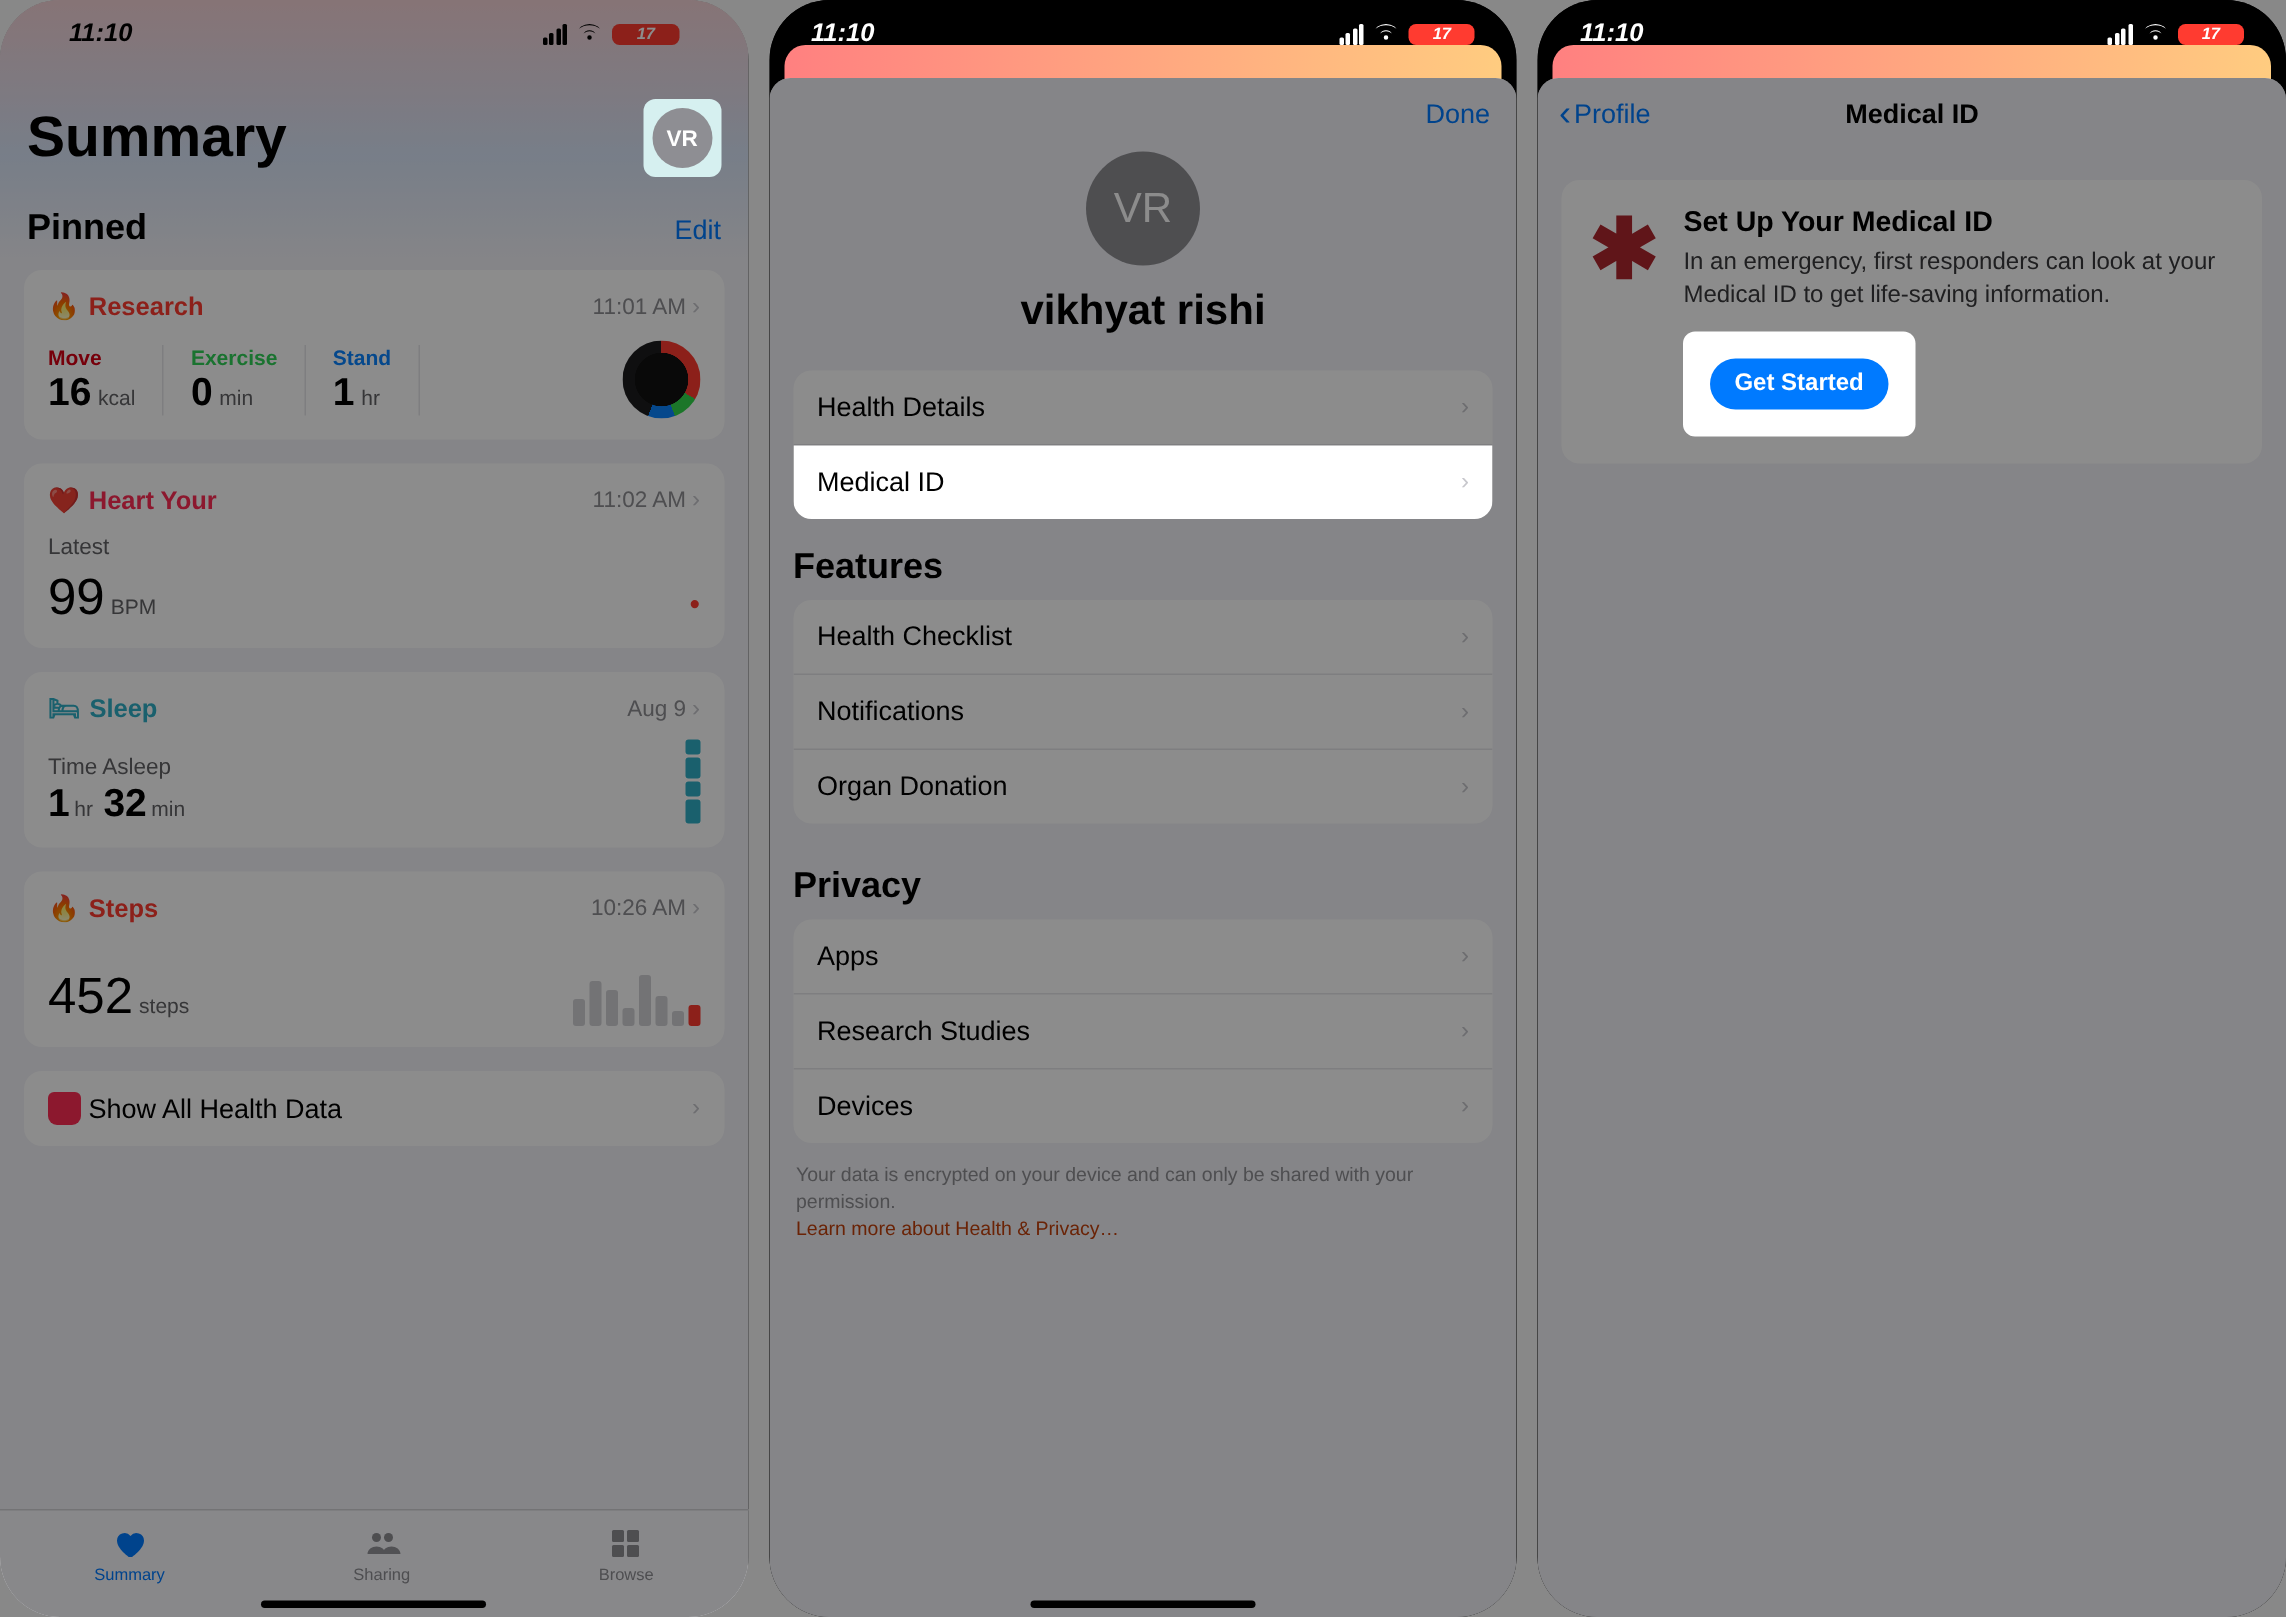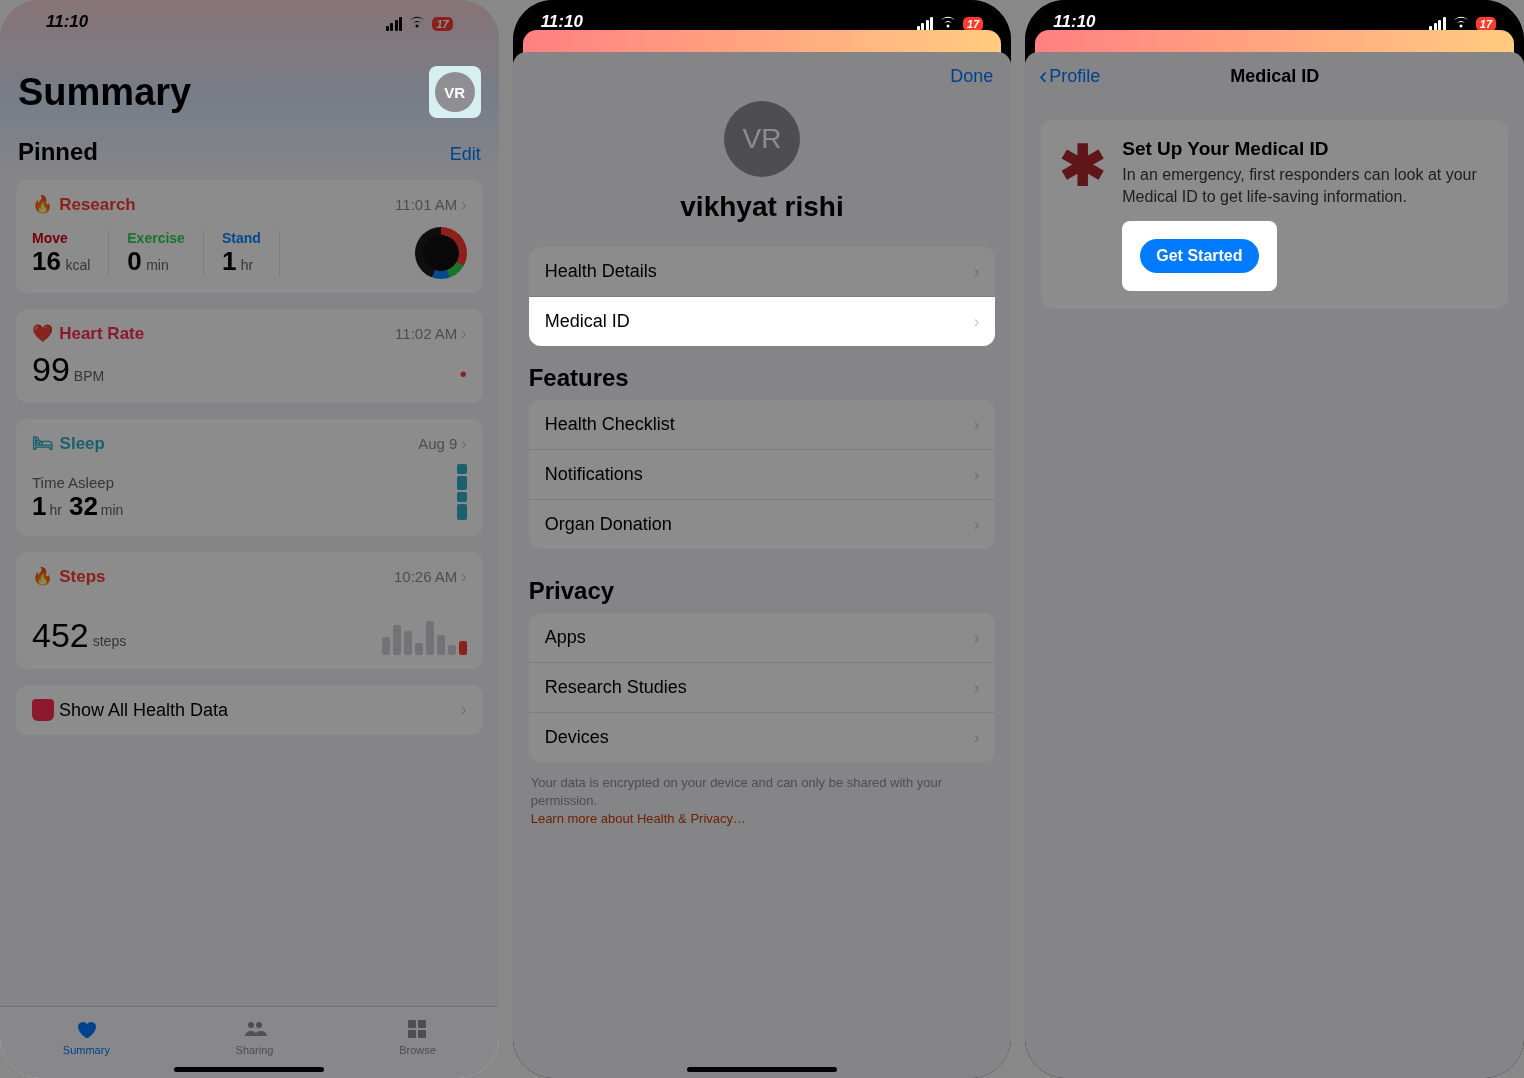--- a/index.html
+++ b/index.html
@@ -47,21 +47,21 @@
     color: #000;
     background: transparent;
     font-style: italic;
   }
   .status-icons { display: flex; align-items: center; gap: 6px; }
   .battery-badge {
     background: #ff3b30;
     color: #fff;
     border-radius: 5px;
     font-size: 11px;
-    padding: 1px 4px;
+    padding: 1px 16px;
     font-weight: 700;
   }
   .signal-bars { display: inline-flex; align-items: flex-end; gap: 1.5px; }
   .signal-bars span { width: 3px; background: #000; border-radius: 1px; }
   .signal-bars span:nth-child(1){height:5px}
   .signal-bars span:nth-child(2){height:8px}
   .signal-bars span:nth-child(3){height:11px}
   .signal-bars span:nth-child(4){height:14px}
   .wifi-ic { font-size: 15px; }
 
@@ -235,27 +235,28 @@
           <span class="metric-unit">hr</span>
         </div>
         <div class="ring"></div>
       </div>
     </div>
 
     <div class="card">
       <div class="card-hdr">
         <div class="card-label" style="color:#ff2d55">
           <span>❤️</span>
-          <span>Heart Rate</span>
+          <span>Heart Your</span>
         </div>
         <div class="card-time">
           <span>11:02 AM</span>
           <span class="chev">›</span>
         </div>
       </div>
+      <div style="color:#636366; font-size:15px; margin-top:12px;">Latest</div>
       <div style="display:flex; align-items:baseline; gap:4px;">
         <span class="hr-val">99</span>
         <span class="metric-unit">BPM</span>
         <span class="red-dot">•</span>
       </div>
     </div>
 
     <div class="card">
       <div class="card-hdr">
         <div class="card-label" style="color:#30b0c7">

